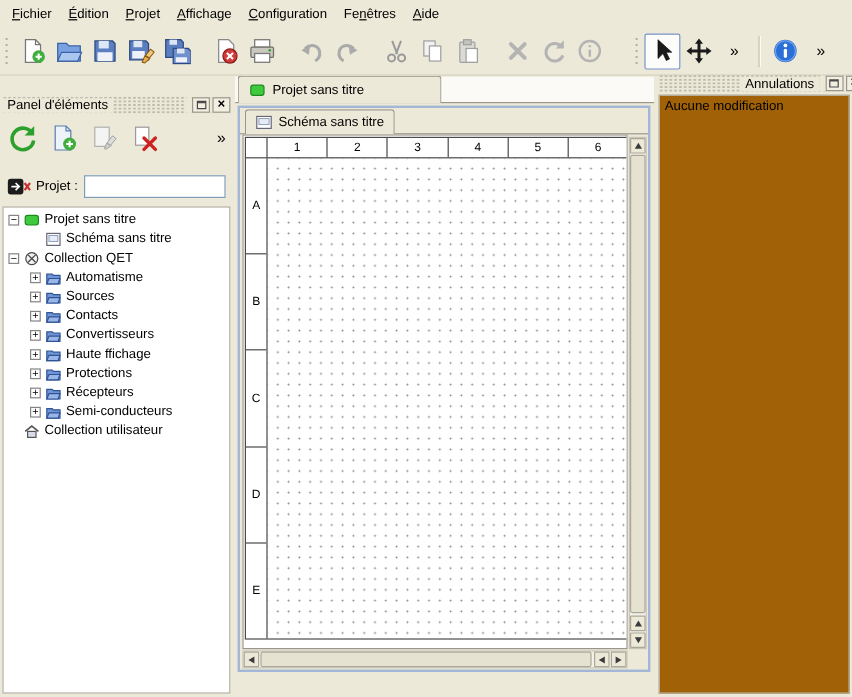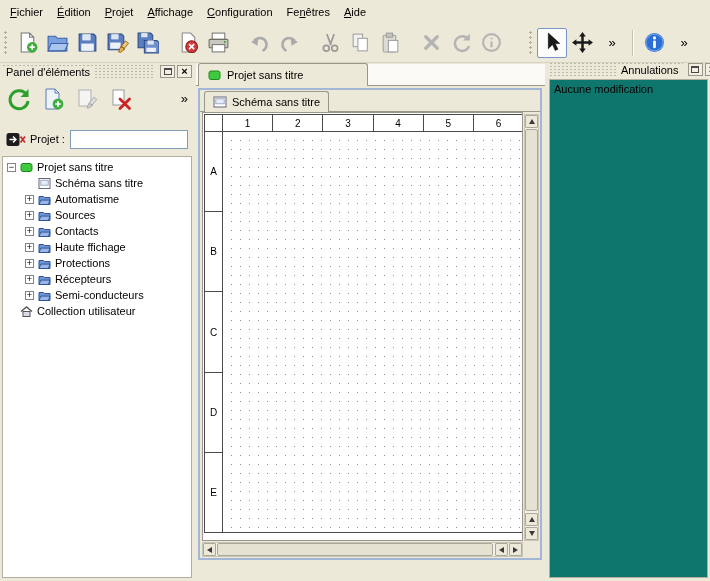--- a/index.html
+++ b/index.html
@@ -30,21 +30,21 @@
   .dock-title{position:relative;height:15px;display:flex;align-items:center;
         background-image:radial-gradient(#bdb9aa 0.9px,transparent 1.15px);background-size:4px 3px}
   .dock-title .lbl{background:#ece9d8;padding:0 4px;white-space:nowrap;font-size:11px}
   .dock-btns{margin-left:auto;display:flex;background:#ece9d8;padding-left:3px}
   .dock-btn{width:15px;height:13px;border:1px solid #9a968a;background:#f2efe2;margin-left:2px;
             display:flex;align-items:center;justify-content:center;font-size:10px;line-height:1}
   .float-glyph{display:block;width:8px;height:7px;border:1px solid #4a4a4a;border-top-width:2px}
   .close-glyph::before{content:"\00D7";font-weight:bold;font-size:11px}
 
   
-  .left-dock{position:absolute;left:2px;top:64px;width:190px;bottom:3px}
+  .left-dock{position:absolute;left:2px;top:80px;width:190px;bottom:3px}
   .panel-toolbar{position:absolute;left:2px;top:19px;height:32px;display:flex;align-items:center}
   .panel-btn{width:30px;height:30px;margin-right:4px;display:flex;align-items:center;justify-content:center}
   .panel-btn svg{width:24px;height:24px}
   .panel-more{position:absolute;right:4px;top:28px}
   .filter-row{position:absolute;left:4px;top:64px;right:4px;height:22px;display:flex;align-items:center}
   .filter-icon{margin-right:4px;display:flex}
   .filter-label{margin-right:5px;white-space:nowrap}
   .filter-input{flex:1;min-width:20px;height:19px;border:1px solid #7f9db9;background:#fff;
                 font:11px "Liberation Sans",sans-serif;padding:1px 3px}
   .tree{position:absolute;left:0;top:92px;right:0;bottom:0;background:#fff;border:1px solid #b2ae9f;
@@ -94,21 +94,21 @@
   .vthumb{position:absolute;left:0;right:0;top:14px;bottom:29px;background:#e6e2d2;border:1px solid #aca899;border-radius:2px}
   .hthumb{position:absolute;top:0;bottom:0;left:14px;right:29px;background:#e6e2d2;border:1px solid #aca899;border-radius:2px}
   .tri-up{width:0;height:0;border-left:3.5px solid transparent;border-right:3.5px solid transparent;border-bottom:5px solid #3a3a3a}
   .tri-down{width:0;height:0;border-left:3.5px solid transparent;border-right:3.5px solid transparent;border-top:5px solid #3a3a3a}
   .tri-left{width:0;height:0;border-top:3.5px solid transparent;border-bottom:3.5px solid transparent;border-right:5px solid #3a3a3a}
   .tri-right{width:0;height:0;border-top:3.5px solid transparent;border-bottom:3.5px solid transparent;border-left:5px solid #3a3a3a}
 
   
   .right-dock{position:absolute;left:549px;top:62px;right:2px;bottom:3px}
   .right-dock .lbl{margin-left:68px}
-  .undo-list{position:absolute;left:0;top:17px;right:0;bottom:0;background:#0f766e;border:1px solid #b2ae9f}
+  .undo-list{position:absolute;left:0;top:17px;right:0;bottom:0;background:#a16207;border:1px solid #b2ae9f}
   .undo-item{padding:3px 4px;white-space:nowrap}
 </style>
 </head>
 <body>
 
 <div class="app">
 
   <div class="menubar">
     <div class="menu-item"><span></span><span class="u">F</span><span>ichier</span></div>
     <div class="menu-item"><span></span><span class="u">É</span><span>dition</span></div>
@@ -346,20 +346,30 @@
         <span class="ticon">
             <svg viewBox="0 0 13 13">
               <rect x="1" y="1.5" width="11" height="10" fill="#fff" stroke="#667"></rect>
               <rect x="2.8" y="3.2" width="7.4" height="5" fill="#e6edf8" stroke="#8a9ab8" stroke-width="0.8"></rect>
             </svg>
           </span>
         <span class="tlabel">Schéma sans titre</span>
       </div>
 
 
+      <div class="tree-row d0">
+        <span class="exp exp-minus"></span>
+        <span class="ticon">
+            <svg viewBox="0 0 13 13">
+              <circle cx="6.5" cy="6.5" r="5" fill="#f2f2f2" stroke="#444"></circle>
+              <path d="M3.4 3.4l6.2 6.2M9.6 3.4L3.4 9.6" stroke="#444" stroke-width="1.1"></path>
+            </svg>
+          </span>
+        <span class="tlabel">Collection QET</span>
+      </div>
 
       <div class="tree-row d1">
         <span class="exp exp-plus"></span>
         <span class="ticon">
             <svg viewBox="0 0 13 13">
               <path d="M1 3.5h4.5l1 1H12v7H1z" fill="#6f95d6" stroke="#2f5496"></path>
               <path d="M1 11.5l1.8-4.4H12l-1.6 4.4z" fill="#9ab6e8" stroke="#2f5496"></path>
             </svg>
           </span>
         <span class="tlabel">Automatisme</span>
@@ -380,20 +390,30 @@
         <span class="exp exp-plus"></span>
         <span class="ticon">
             <svg viewBox="0 0 13 13">
               <path d="M1 3.5h4.5l1 1H12v7H1z" fill="#6f95d6" stroke="#2f5496"></path>
               <path d="M1 11.5l1.8-4.4H12l-1.6 4.4z" fill="#9ab6e8" stroke="#2f5496"></path>
             </svg>
           </span>
         <span class="tlabel">Contacts</span>
       </div>
 
+      <div class="tree-row d1">
+        <span class="exp exp-plus"></span>
+        <span class="ticon">
+            <svg viewBox="0 0 13 13">
+              <path d="M1 3.5h4.5l1 1H12v7H1z" fill="#6f95d6" stroke="#2f5496"></path>
+              <path d="M1 11.5l1.8-4.4H12l-1.6 4.4z" fill="#9ab6e8" stroke="#2f5496"></path>
+            </svg>
+          </span>
+        <span class="tlabel">Convertisseurs</span>
+      </div>
 
       <div class="tree-row d1">
         <span class="exp exp-plus"></span>
         <span class="ticon">
             <svg viewBox="0 0 13 13">
               <path d="M1 3.5h4.5l1 1H12v7H1z" fill="#6f95d6" stroke="#2f5496"></path>
               <path d="M1 11.5l1.8-4.4H12l-1.6 4.4z" fill="#9ab6e8" stroke="#2f5496"></path>
             </svg>
           </span>
         <span class="tlabel">Haute ffichage</span>

